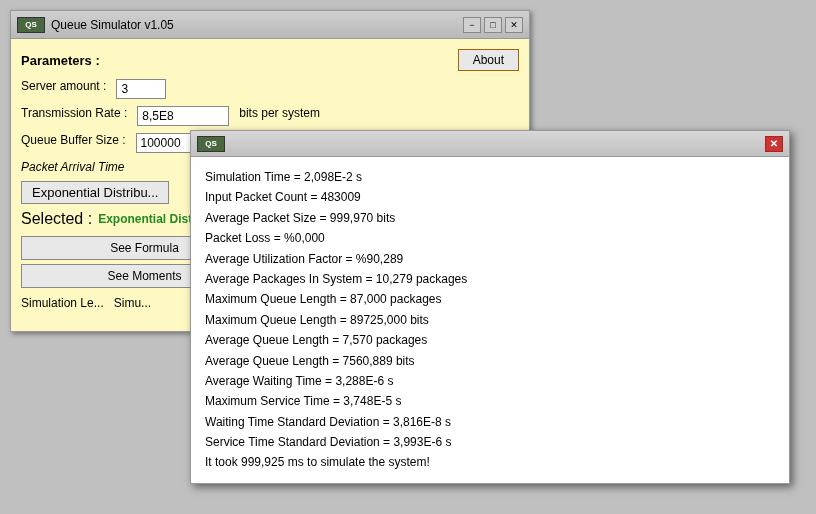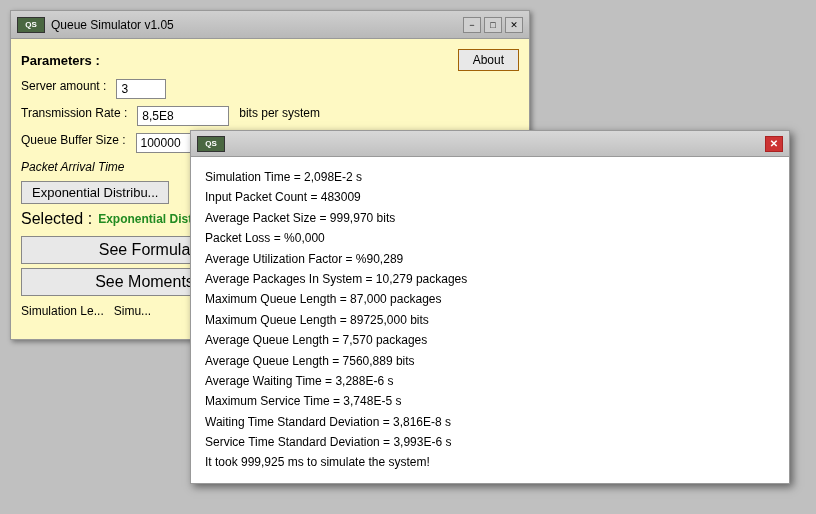--- a/index.html
+++ b/index.html
@@ -161,21 +161,21 @@
       grid-template-columns: 1fr 1fr;
       gap: 4px;
       margin-bottom: 8px;
     }
 
     .action-btn {
       padding: 4px 8px;
       background: #e8e8e8;
       border: 1px solid #888;
       cursor: pointer;
-      font-size: 16px;
+      font-size: 12px;
       text-align: center;
     }
 
     .sim-label {
       font-size: 12px;
       margin-bottom: 4px;
     }
 
     
     .results-dialog {

